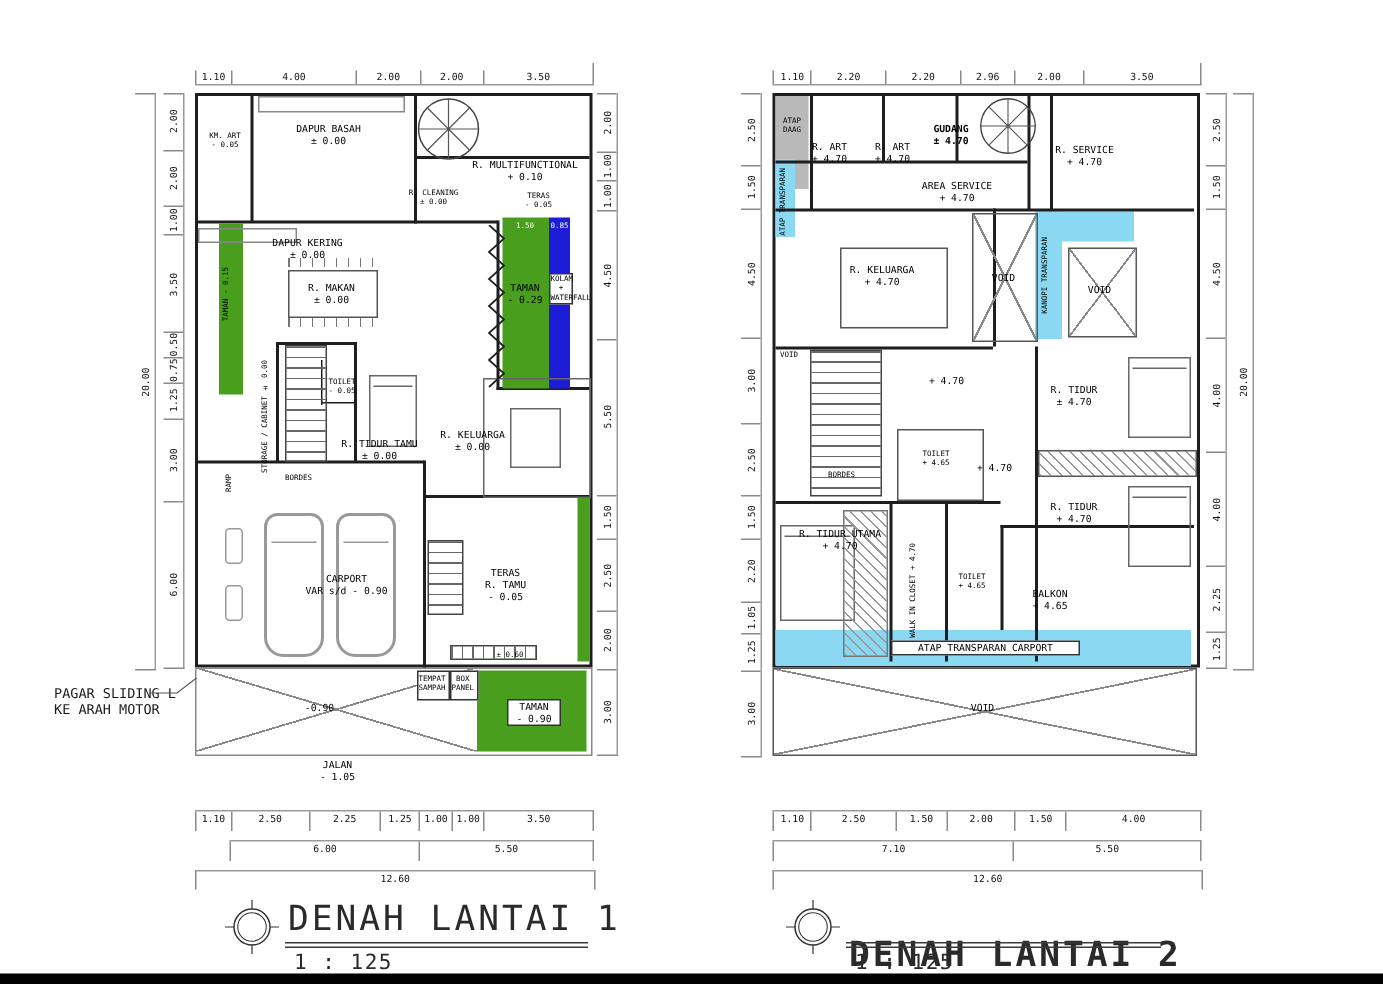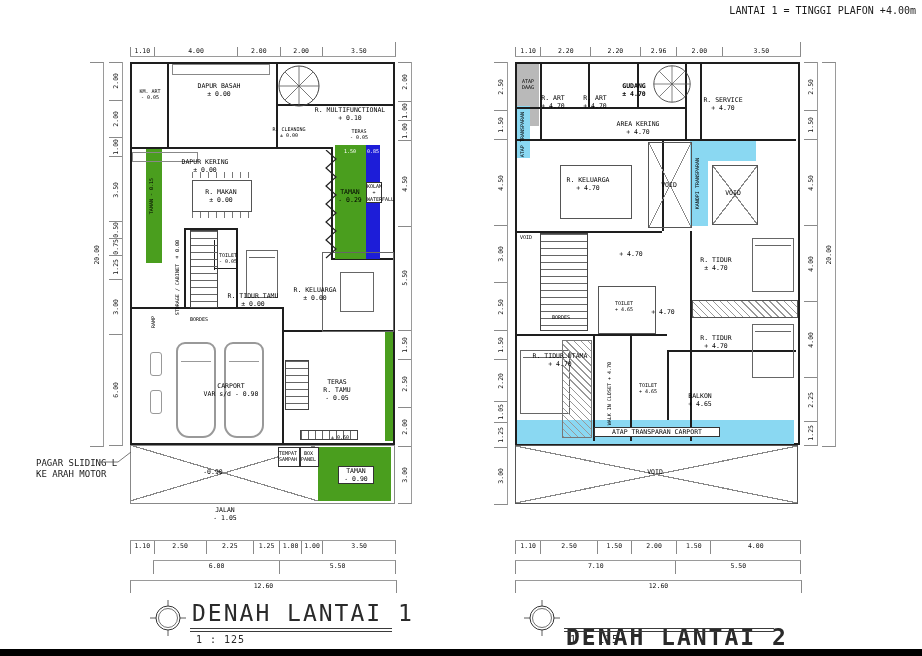--- a/index.html
+++ b/index.html
@@ -49,34 +49,33 @@
   .dimcol{position:absolute;display:flex;flex-direction:column;border-right:1px solid #9a9a9a;border-bottom:1px solid #8a8a8a;width:13px;}
   .dimcol .dimseg{flex-basis:0;display:flex;align-items:center;justify-content:center;border-top:1px solid #8a8a8a;}
   .dimcol .dtext{writing-mode:vertical-rl;transform:rotate(180deg);font-size:6.5px;font-style:normal;}
   .dimtotal-v{position:absolute;border-right:1px solid #9a9a9a;border-top:1px solid #8a8a8a;border-bottom:1px solid #8a8a8a;display:flex;align-items:center;justify-content:center;width:13px;}
   .dimtotal-v i{writing-mode:vertical-rl;transform:rotate(180deg);font-size:6.5px;font-style:normal;}
   .dimtotal-h{position:absolute;border-top:1px solid #9a9a9a;border-left:1px solid #8a8a8a;border-right:1px solid #8a8a8a;display:flex;justify-content:center;font-size:6.5px;height:12px;}
   .dimtotal-h i{font-style:normal;margin-top:1px;}
   
   .plan-title{position:absolute;font-size:23px;letter-spacing:2px;color:#2a2a2a;font-weight:400;}
   .tline{position:absolute;height:1px;background:#3a3a3a;}
-  .title-scale{position:absolute;font-size:10px;letter-spacing:1px;color:#2a2a2a;}
+  .title-scale{position:absolute;font-size:14px;letter-spacing:1px;color:#2a2a2a;}
   
   #notes{position:absolute;top:4px;right:6px;text-align:left;font-size:10px;line-height:14px;color:#1a1a1a;}
   #bottombar{position:absolute;left:0;top:649px;width:922px;height:7px;background:#000;}
   .ann{position:absolute;font-size:9px;line-height:11px;color:#1a1a1a;}
   svg{position:absolute;}
 </style>
 </head>
 <body>
 
 <div id="stage">
 
   <div id="notes">
-    <div>LANTAI 1 =  TINGGI PLAFON  +4.00m</div>
   </div>
 
   <div class="dimrow top" style="left:130px;top:42px;width:265px;">
       <span class="dimseg" style="flex-grow: 1.1;">
         <i class="dtext">1.10</i>
       </span>
       <span class="dimseg" style="flex-grow: 4;">
         <i class="dtext">4.00</i>
       </span>
       <span class="dimseg" style="flex-grow: 2;">
@@ -506,21 +505,21 @@
     </div>
   <div class="rl" style="left:616px;top:82px;width:36px;font-weight:bold;">
       <span>GUDANG</span>
       <span>± 4.70</span>
     </div>
   <div class="rl" style="left:700px;top:96px;width:46px;">
       <span>R. SERVICE</span>
       <span>+ 4.70</span>
     </div>
   <div class="rl" style="left:610px;top:120px;width:56px;">
-      <span>AREA KERING</span>
+      <span>AREA SERVICE</span>
       <span>+ 4.70</span>
     </div>
   <div class="rl" style="left:560px;top:176px;width:56px;">
       <span>R. KELUARGA</span>
       <span>+ 4.70</span>
     </div>
   <div class="rl tiny" style="left:516px;top:234px;width:20px;">
       <span>VOID</span>
     </div>
   <div class="rl" style="left:656px;top:181px;width:26px;">

